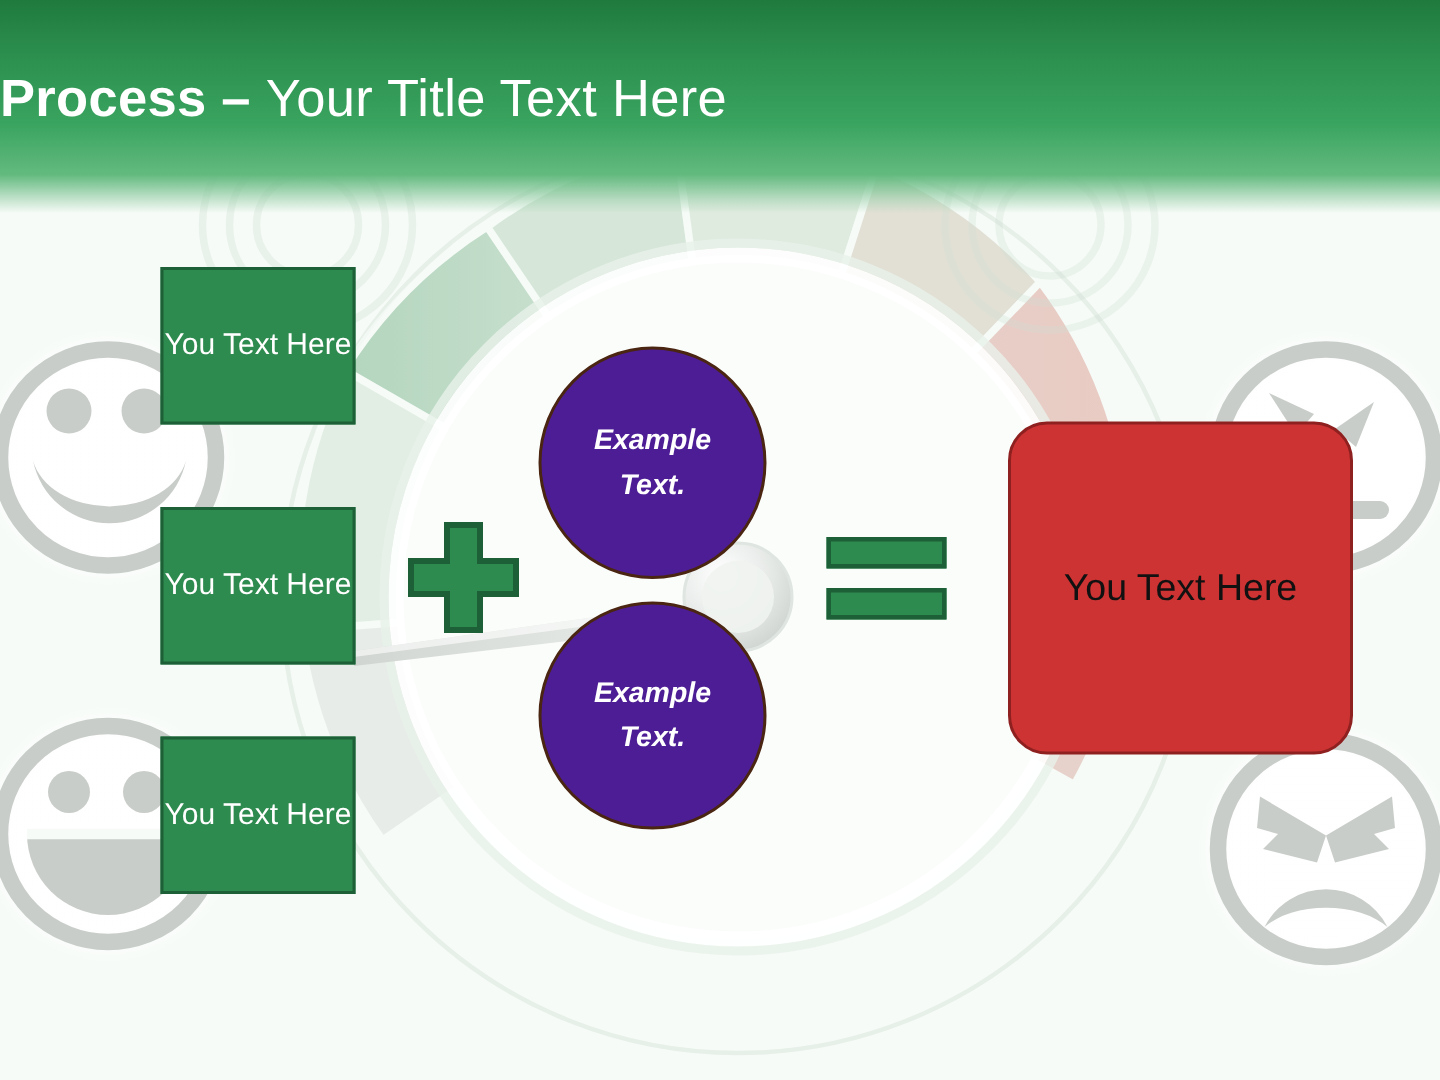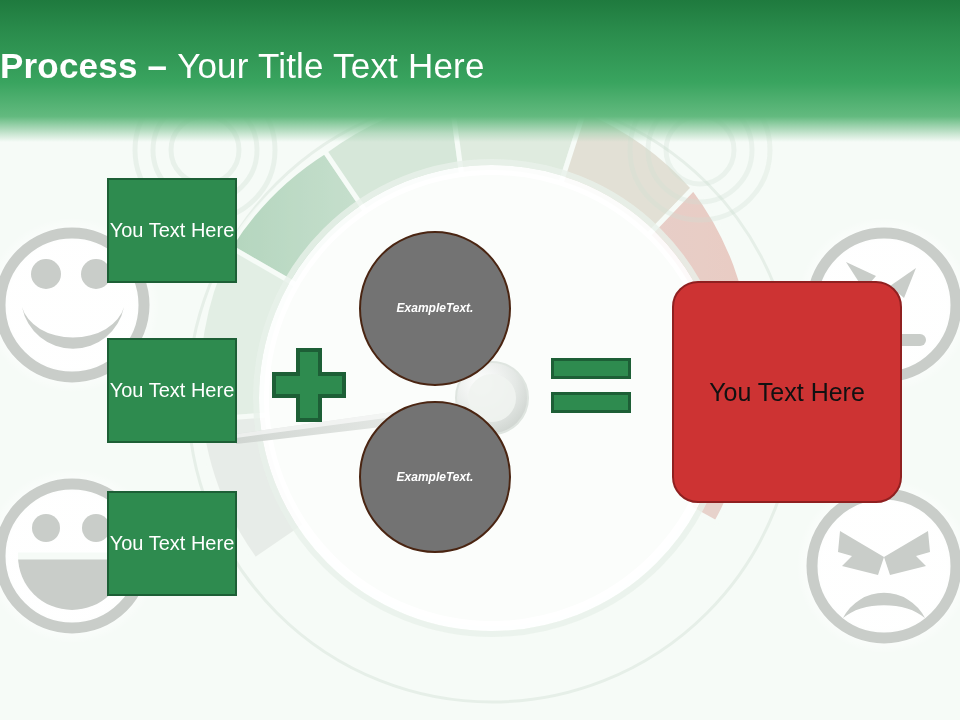--- a/index.html
+++ b/index.html
@@ -87,29 +87,29 @@
     top: 348px;
     width: 74px;
     height: 74px;
     z-index: 20;
   }
 
   
   .orange-circle {
     position: absolute;
     border-radius: 50%;
-    background: #737373;
+    background: #4c1d95;
     border: 2px solid #4a2512;
     box-sizing: border-box;
     display: flex;
-    flex-direction: row;
+    flex-direction: column;
     align-items: center;
     justify-content: center;
     color: #ffffff;
-    font-size: 12px;
+    font-size: 19px;
     font-weight: bold;
     font-style: italic;
     line-height: 1.55;
     text-align: center;
     z-index: 20;
   }
   #orange-circle-1 { left: 359px; top: 231px; width: 152px; height: 155px; }
   #orange-circle-2 { left: 359px; top: 401px; width: 152px; height: 152px; }
 
   

